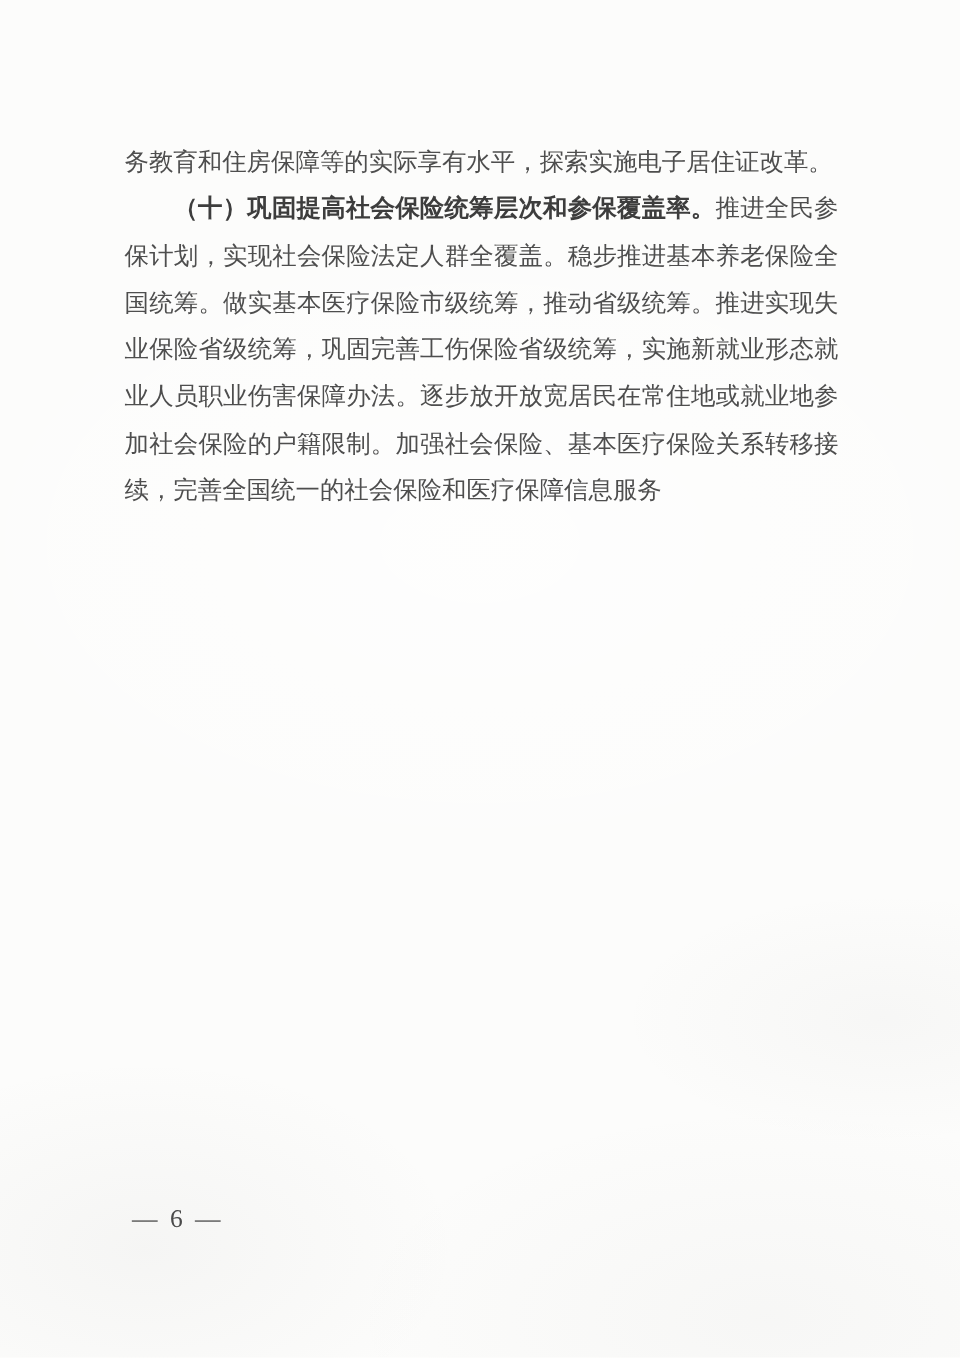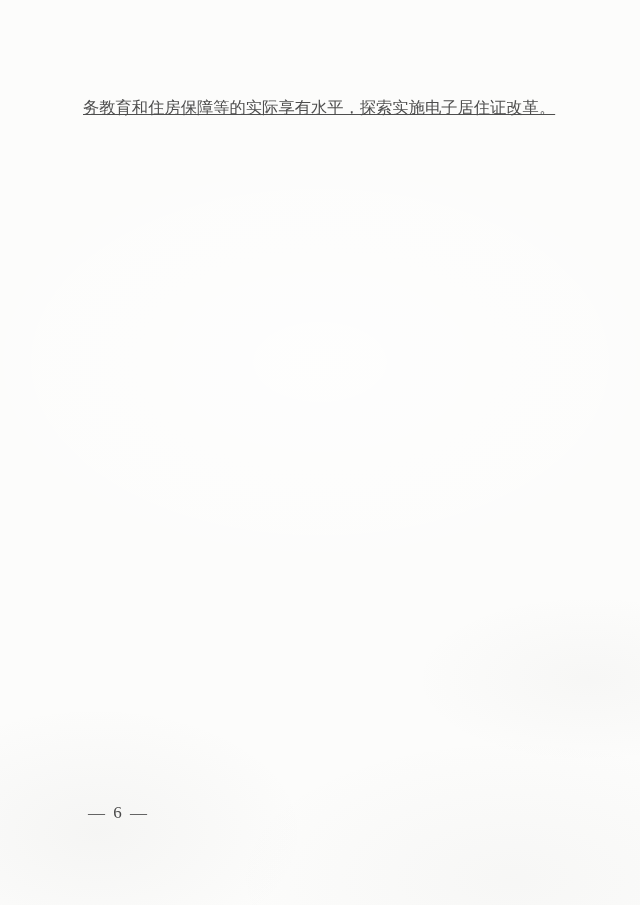--- a/index.html
+++ b/index.html
@@ -33,21 +33,20 @@
     font-size: 16.3px;
     line-height: 31.3px;
     text-align: justify;
     text-justify: inter-character;
     letter-spacing: 0;
   }
   .para {
     margin: 0;
     padding: 0;
     text-indent: 2em;
-    text-decoration: underline;
   }
   .para.no-indent {
     text-indent: 0;
   }
   .section-heading {
     font-weight: bold;
     color: #3d3d3d;
   }
   .page-number {
     position: absolute;
@@ -63,18 +62,19 @@
 <body>
 
 <div class="page">
 
   <div class="text-block">
 
     <p class="para no-indent"><span>务教育和住房保障等的实际享有水平，探索实施电子居住证改革。</span></p>
 
 
 
+    <p class="para"><span class="section-heading">（十）巩固提高社会保险统筹层次和参保覆盖率。</span><span>推进全民参保计划，实现社会保险法定人群全覆盖。稳步推进基本养老保险全国统筹。做实基本医疗保险市级统筹，推动省级统筹。推进实现失业保险省级统筹，巩固完善工伤保险省级统筹，实施新就业形态就业人员职业伤害保障办法。逐步放开放宽居民在常住地或就业地参加社会保险的户籍限制。加强社会保险、基本医疗保险关系转移接续，完善全国统一的社会保险和医疗保障信息服务</span></p>
 
   </div>
 
   <div class="page-number">— 6 —</div>
 
 </div>
 
 </body></html>

